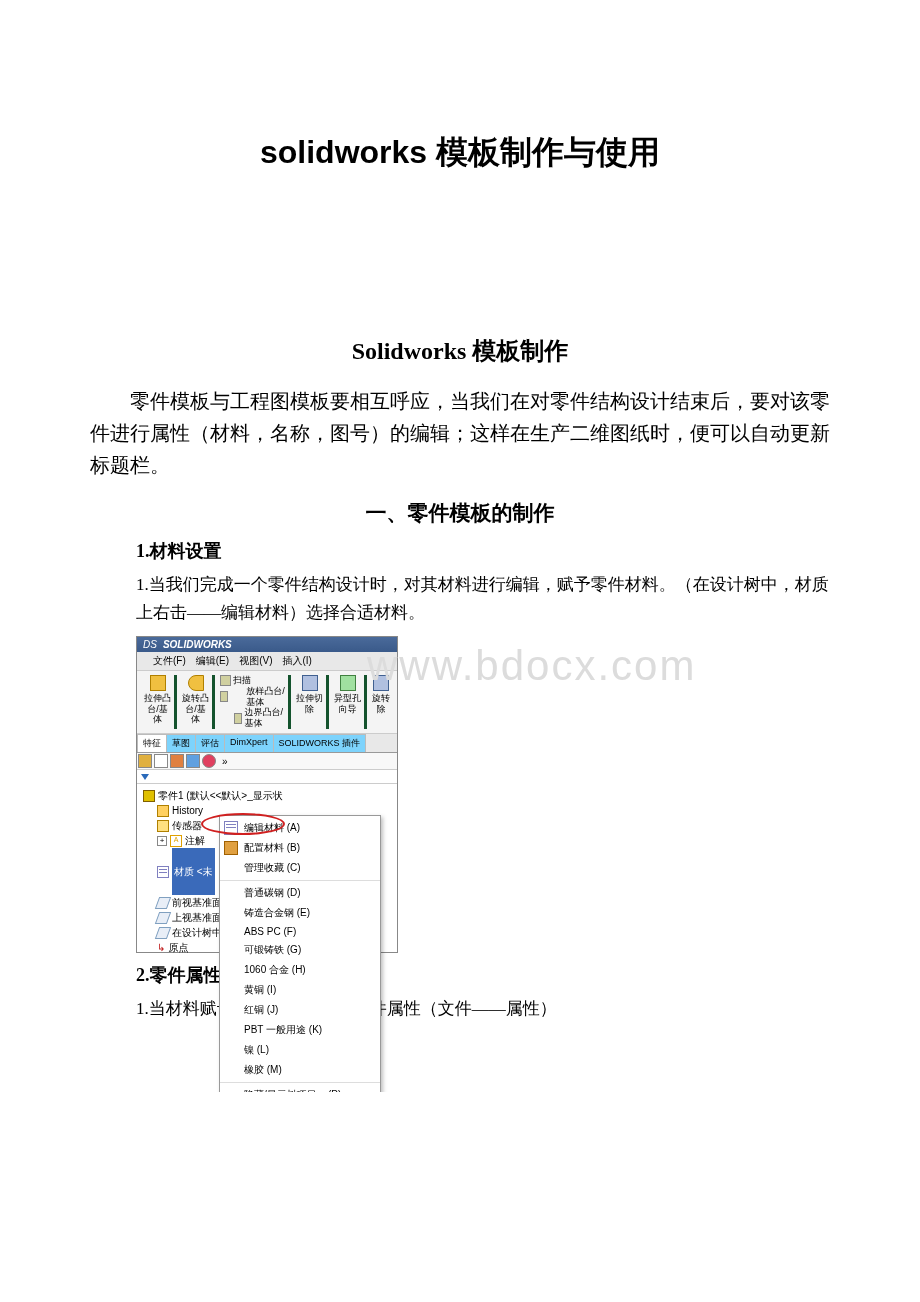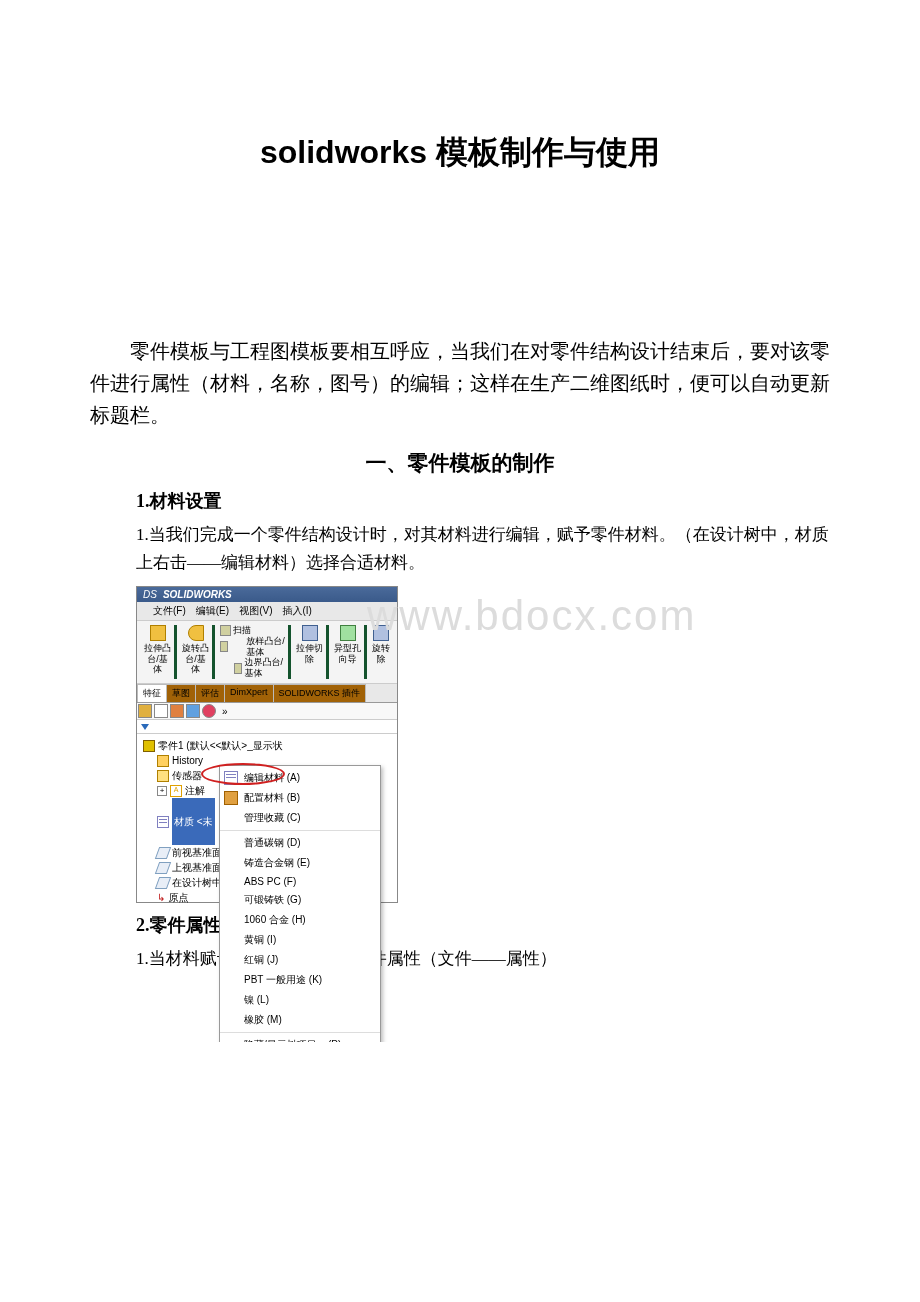--- a/index.html
+++ b/index.html
@@ -121,21 +121,21 @@
   .sw-tabs {
     display: flex;
     background: #e8e8e8;
     border-bottom: 1px solid #999;
     font-size: 9px;
   }
   .sw-tab {
     padding: 2px 5px;
     border: 1px solid #bbb;
     border-bottom: none;
-    background: #a16207;
+    background: #7dd3fc;
     margin-right: -1px;
   }
   .sw-tab.active { background: #fff; }
   .sw-toolbar2 {
     display: flex;
     background: #f8f8f8;
     padding: 1px;
     border-bottom: 1px solid #ccc;
     align-items: center;
     gap: 2px;
@@ -246,20 +246,21 @@
     pointer-events: none;
   }
 </style>
 </head>
 <body>
 
 <div class="page">
 
   <h1 class="doc-title">solidworks 模板制作与使用</h1>
 
+  <h2 class="sub-title">Solidworks 模板制作</h2>
 
   <p class="body-text">零件模板与工程图模板要相互呼应，当我们在对零件结构设计结束后，要对该零件进行属性（材料，名称，图号）的编辑；这样在生产二维图纸时，便可以自动更新标题栏。</p>
 
   <h3 class="section-title">一、零件模板的制作</h3>
 
   <div class="sub-heading">1.材料设置</div>
 
   <p class="step-text">1.当我们完成一个零件结构设计时，对其材料进行编辑，赋予零件材料。（在设计树中，材质上右击——编辑材料）选择合适材料。</p>
 
   <div class="screenshot">

